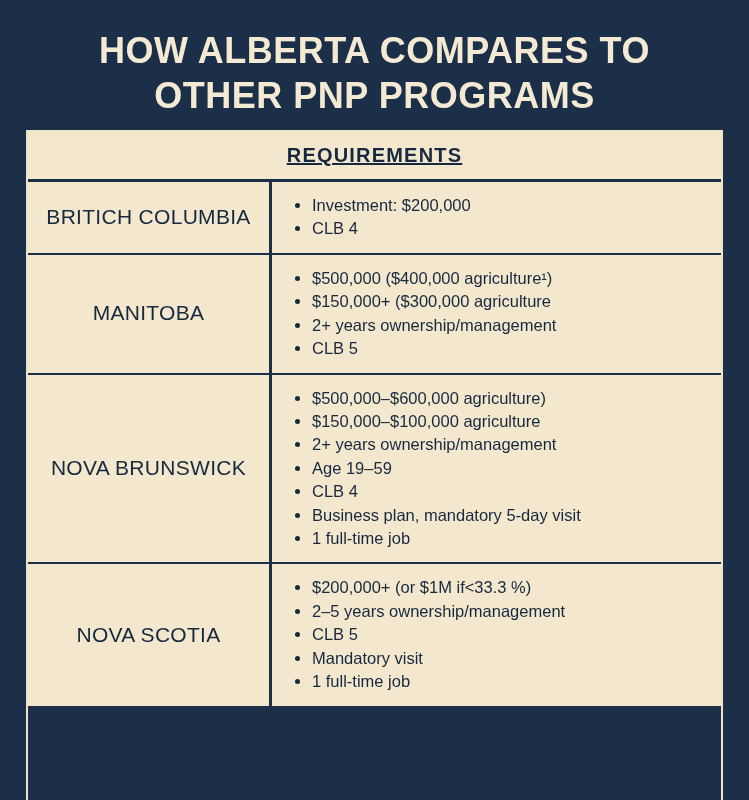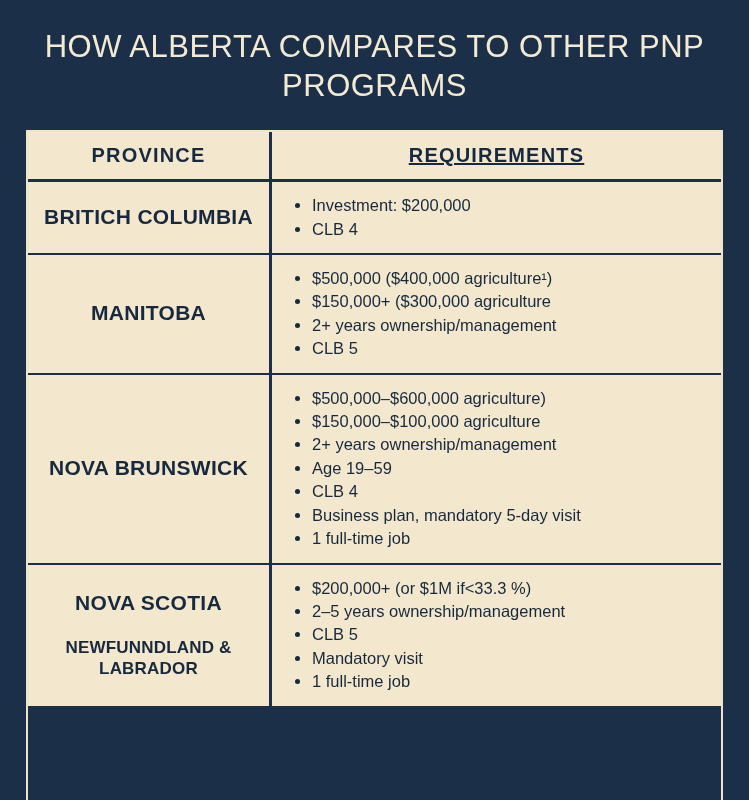--- a/index.html
+++ b/index.html
@@ -17,27 +17,27 @@
     width: 749px;
     height: 800px;
     background: #1b2f49;
     box-sizing: border-box;
     padding: 22px 26px 0 26px;
     display: flex;
     flex-direction: column;
   }
   .title {
     color: #f4ead3;
-    font-size: 31px;
-    font-weight: normal;
+    font-size: 36px;
+    font-weight: bold;
     text-align: center;
     letter-spacing: 0.5px;
     line-height: 1.25;
     text-transform: uppercase;
-    margin: 6px 0 24px 0;
+    margin: 6px 0 12px 0;
     padding: 0 10px;
   }
   .table {
     border: 2px solid #f0e4c8;
     border-bottom: none;
     display: flex;
     flex-direction: column;
     flex: 1;
   }
   .row {
@@ -57,21 +57,21 @@
   }
   .cell.province {
     width: 244px;
     min-width: 244px;
     display: flex;
     flex-direction: column;
     align-items: center;
     justify-content: center;
     text-align: center;
     color: #16293f;
-    font-weight: bold;
+    font-weight: normal;
     font-size: 21px;
     line-height: 1.18;
     letter-spacing: 0.3px;
     text-transform: uppercase;
     padding: 8px 6px;
     border-right: 3px solid #1b2f49;
   }
   .cell.province .sub {
     font-size: 17px;
     margin-top: 22px;
@@ -127,21 +127,20 @@
 </head>
 <body>
 
 <div class="poster">
 
   <div class="title">How Alberta Compares to Other PNP Programs</div>
 
   <div class="table">
 
     <div class="row header-row">
-      <div class="cell province">PROVINCE</div>
       <div class="cell reqs">REQUIREMENTS</div>
     </div>
 
     <div class="row">
       <div class="cell province">
         <span>BRITICH COLUMBIA</span>
       </div>
       <div class="cell reqs">
         <ul class="bullets">
           <li>Investment: $200,000</li>
@@ -177,21 +176,20 @@
           <li>CLB 4</li>
           <li>Business plan, mandatory 5-day visit</li>
           <li>1 full-time job</li>
         </ul>
       </div>
     </div>
 
     <div class="row gap-row">
       <div class="cell province">
         <span>NOVA SCOTIA</span>
-        <span class="sub">NEWFUNNDLAND &amp; LABRADOR</span>
       </div>
       <div class="cell reqs">
         <ul class="bullets">
           <li>$200,000+ (or $1M if&lt;33.3 %)</li>
           <li>2–5 years ownership/management</li>
           <li>CLB 5</li>
           <li>Mandatory visit</li>
           <li>1 full-time job</li>
         </ul>
       </div>

